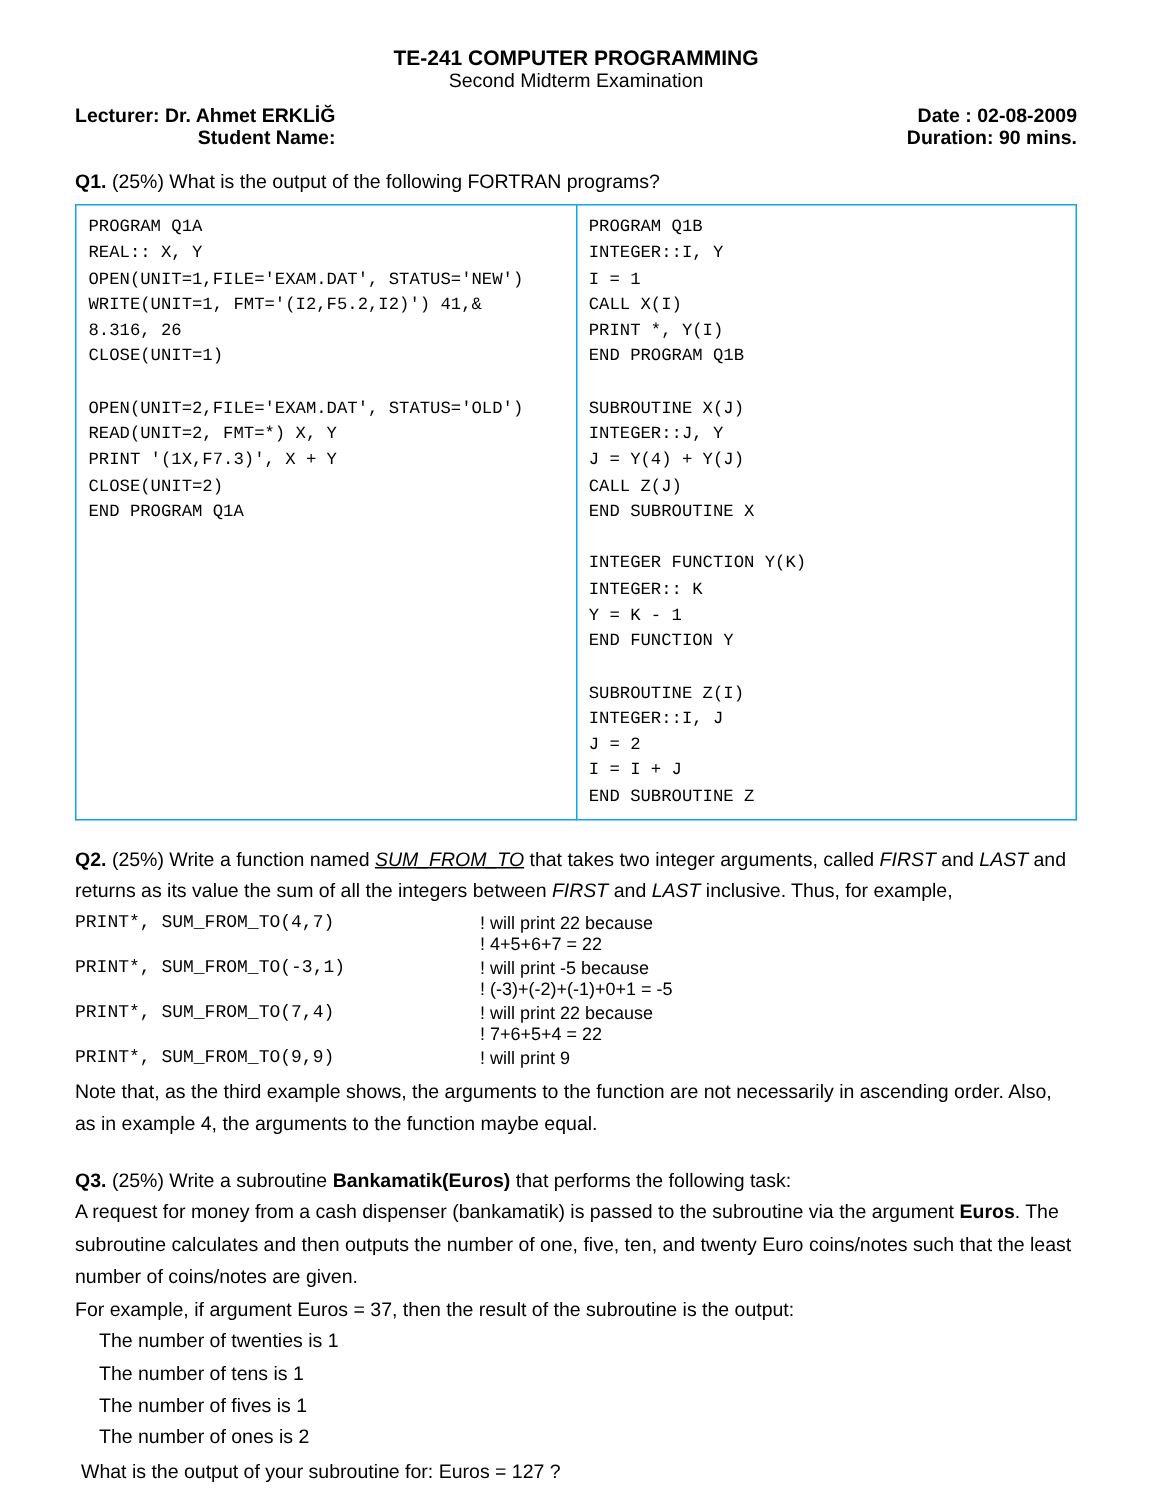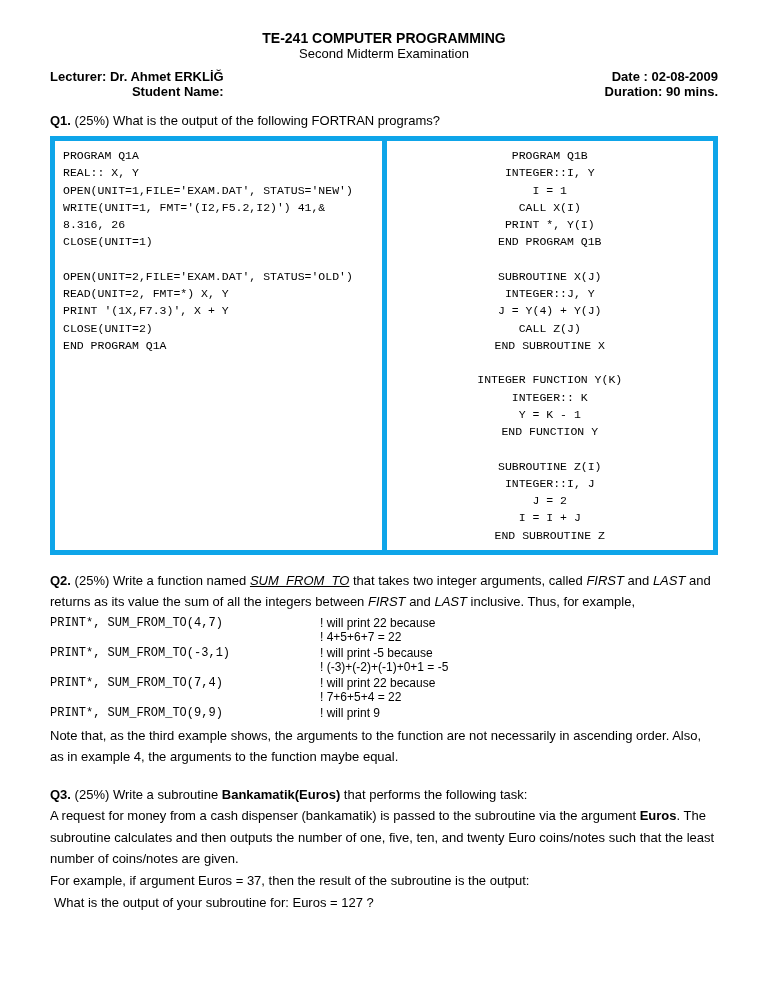--- a/index.html
+++ b/index.html
@@ -48,32 +48,31 @@
     }
     
     .programs-table {
       width: 100%;
       border-collapse: collapse;
       font-family: 'Courier New', Courier, monospace;
       font-size: 11.5px;
       margin-bottom: 10px;
     }
     .programs-table td {
-      border: 5px solid #0ea5e9;
+      border: 1px solid #0ea5e9;
       padding: 6px 8px;
       vertical-align: top;
       white-space: pre;
       line-height: 1.5;
     }
     .programs-table td:first-child {
       width: 50%;
     }
     .programs-table td:last-child {
       width: 50%;
-      text-align: center;
     }
     
     .examples-section {
       font-size: 13px;
       margin-top: 4px;
     }
     .example-row {
       display: flex;
       margin-bottom: 2px;
     }
@@ -195,14 +194,21 @@
   <div style="font-size:13px; margin-top:6px; line-height:1.6;">Note that, as the third example shows, the arguments to the function are not necessarily in ascending order. Also, as in example 4, the arguments to the function maybe equal.</div>
 </div>
 
 <div class="question-block">
   <div class="q3-body">
     <span class="question-label">Q3.</span>
     <span>(25%) Write a subroutine </span><span class="bold">Bankamatik(Euros)</span><span> that performs the  following task:</span><br>
     <span>A request for money from a cash dispenser (bankamatik) is passed to the subroutine via the argument </span><span class="bold">Euros</span><span>. The subroutine calculates  and then outputs the number of one, five, ten, and twenty Euro coins/notes such that the least number of coins/notes are given.</span><br>
     <span>For example, if argument Euros = 37, then the result of the subroutine is the output:</span>
   </div>
+  <div class="q3-indent">
+
+  <div style="font-family: Arial, sans-serif; font-size: 13px; line-height: 1.65;">The number of twenties is  1</div>
+      <div style="font-family: Arial, sans-serif; font-size: 13px; line-height: 1.65;">The number of tens is  1</div>
+      <div style="font-family: Arial, sans-serif; font-size: 13px; line-height: 1.65;">The number of fives is  1</div>
+      <div style="font-family: Arial, sans-serif; font-size: 13px; line-height: 1.65;">The number of ones is  2</div>
+    </div>
   <div style="font-size:13px; margin-top:4px; margin-left:4px;">What is the output of your subroutine for: Euros = 127 ?</div>
 </div>
 
 </body></html>

